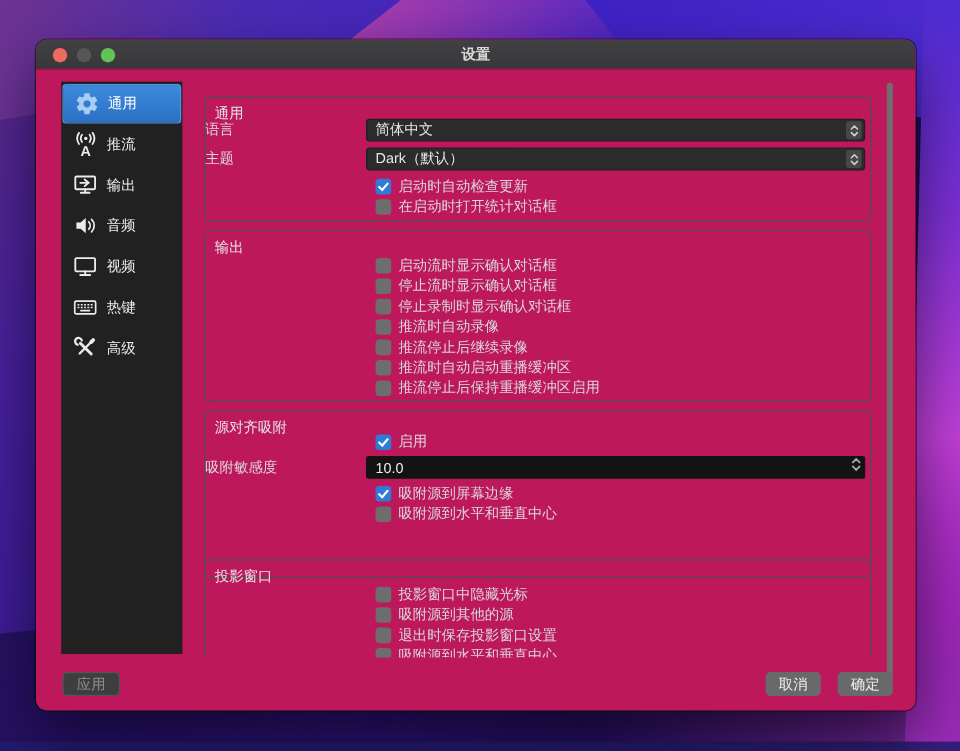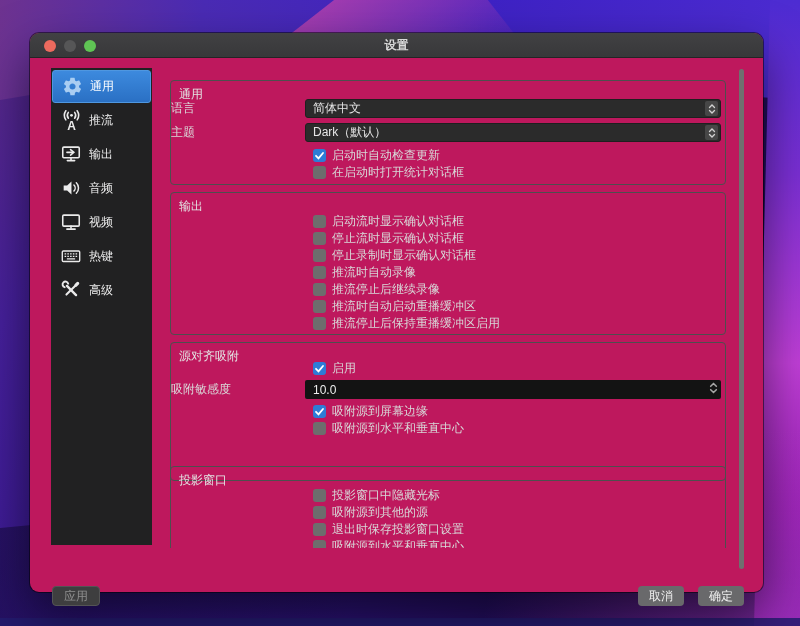--- a/index.html
+++ b/index.html
@@ -71,21 +71,21 @@
   .cb svg { position:absolute; left:0; top:0; width:13px; height:13px; display:none; }
   .cb.checked svg { display:block; }
   .cb-label { margin-left:6px; font-size:12px; color:#d8d8d8; white-space:nowrap; }
   .mt2{margin-top:2px;} .mt3{margin-top:3px;} .mt6{margin-top:6px;} .mt7{margin-top:7px;}
 
   .scrollbar { position:absolute; left:709px; top:36px; width:5px; height:500px;
     background:#6f6f6f; border-radius:3px; }
 
   
   .btn { position:absolute; top:527px; height:20px; border-radius:4px; background:#69696b;
-    color:#f0f0f0; font-size:12px; display:flex; align-items:center; justify-content:center; cursor:default;margin-top:26px; }
+    color:#f0f0f0; font-size:12px; display:flex; align-items:center; justify-content:center; cursor:default; }
   .btn-ok { right:19px; width:46px; }
   .btn-cancel { right:79px; width:46px; }
   .btn-apply { left:22px; width:48px; background:#3e3e3f; border:1px solid #545455; color:#8f8f8f; }
 </style>
 </head>
 <body>
 
 <div class="wp wp-top"></div>
 <div class="wp wp-pink"></div>
 <div class="wp wp-right"></div>

